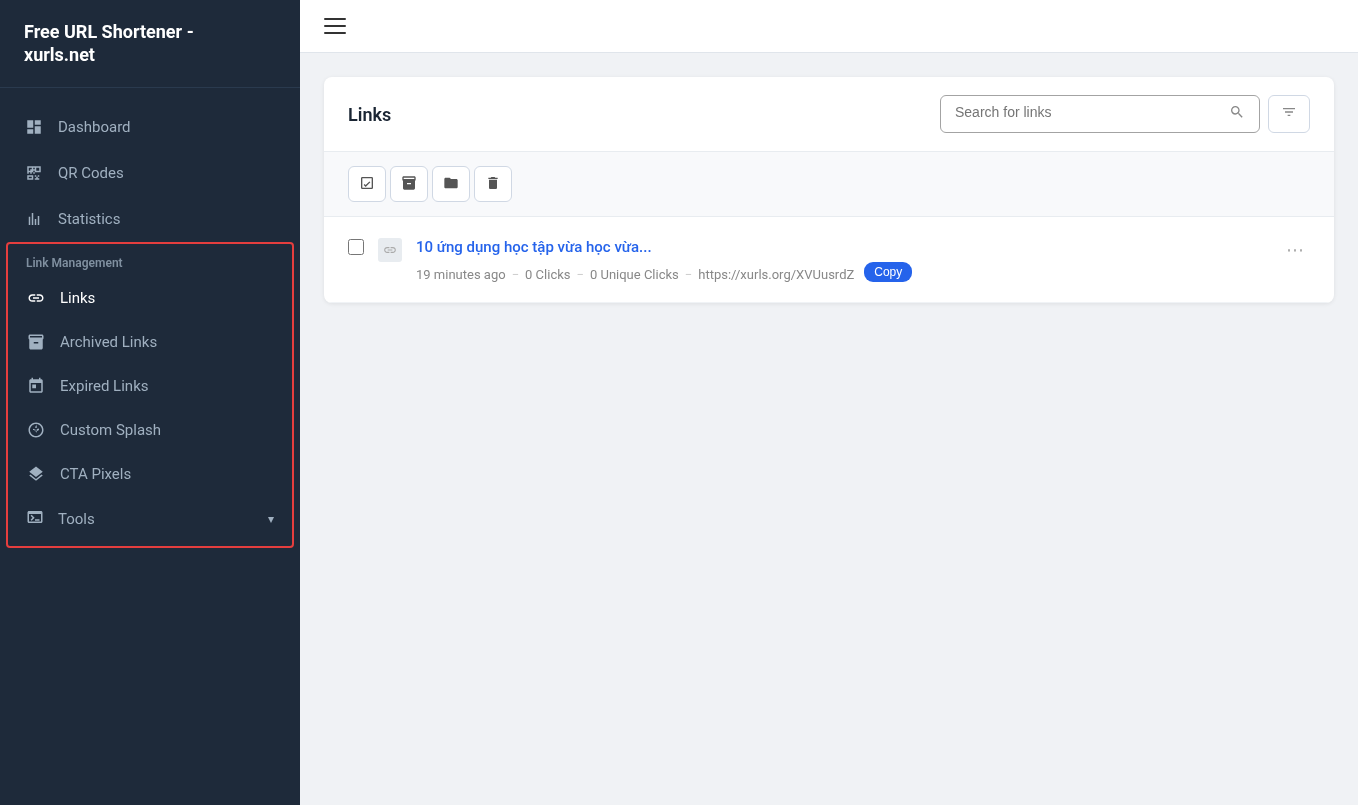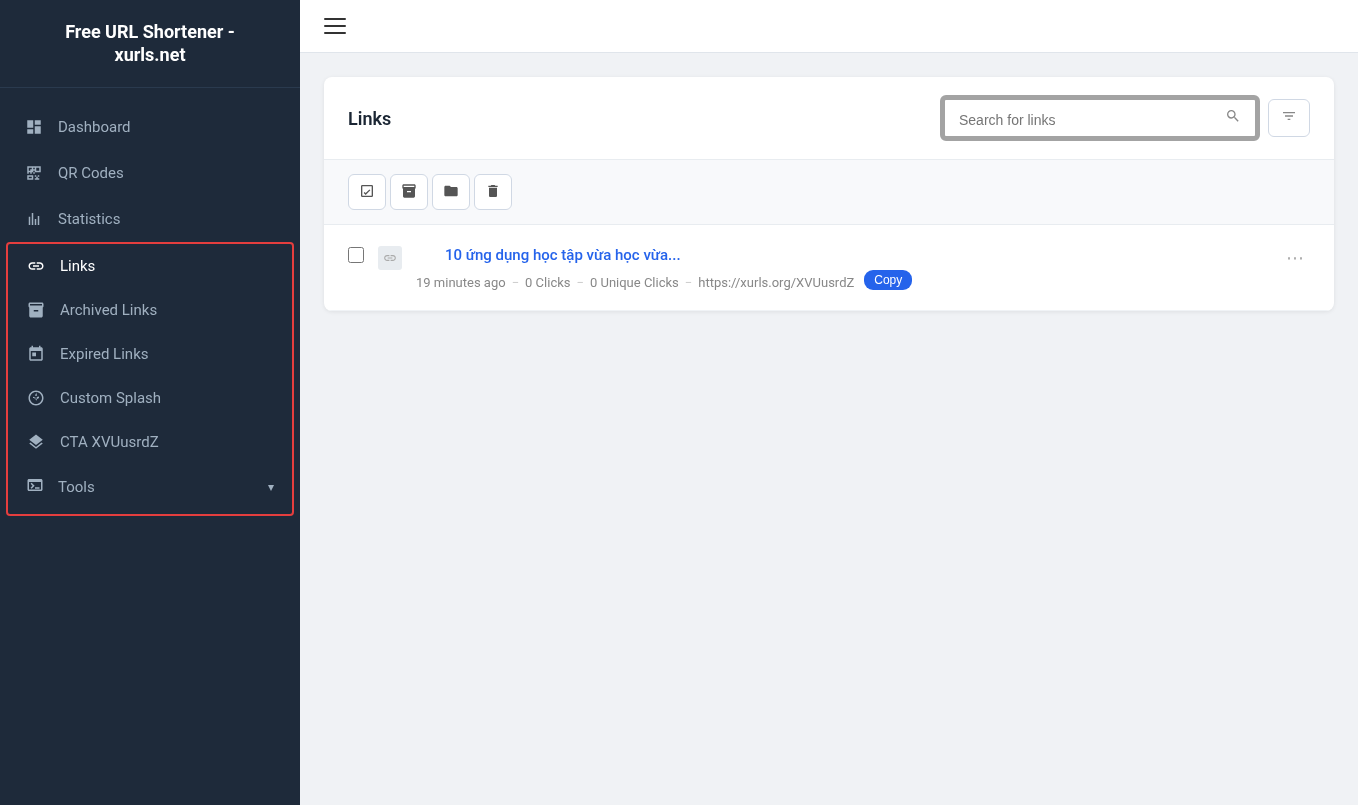--- a/index.html
+++ b/index.html
@@ -12,21 +12,20 @@
       background: #1e2a3a;
       color: #c8d3e0;
       display: flex;
       flex-direction: column;
       height: 100vh;
       overflow-y: auto;
     }
     .sidebar-logo {
       padding: 20px 24px;
       border-bottom: 1px solid #2a3a4e;
-      text-align: center;
     }
     .sidebar-logo-text {
       color: #ffffff;
       font-size: 18px;
       font-weight: 700;
       line-height: 1.3;
     }
     .sidebar-nav {
       padding: 16px 0;
     }
@@ -150,22 +149,22 @@
       font-weight: 600;
       color: #1a2533;
     }
     .search-area {
       display: flex;
       align-items: center;
       gap: 8px;
     }
     .search-box {
       display: flex;
-      align-items: flex-end;
-      border: 5px solid #a3a3a3;
+      align-items: flex-start;
+      border: 1px solid #a3a3a3;
       border-radius: 6px;
       padding: 8px 14px;
       gap: 8px;
       min-width: 320px;
       background: #fff;
     }
     .search-box input {
       border: none;
       outline: none;
       font-size: 14px;
@@ -242,21 +241,20 @@
     }
     .link-info {
       flex: 1;
     }
     .link-title {
       color: #2563eb;
       font-size: 15px;
       font-weight: 500;
       cursor: pointer;
       text-decoration: none;
-      margin-left: 29px;
     }
     .link-meta {
       margin-top: 6px;
       font-size: 13px;
       color: #888;
       display: flex;
       align-items: flex-end;
       gap: 6px;
       flex-wrap: wrap;
     }
@@ -317,20 +315,21 @@
     <div class="nav-item">
       <span class="nav-icon">
         <svg class="icon-svg" viewBox="0 0 24 24">
             <path d="M5 9h2v11H5V9zm4-5h2v16H9V4zm4 8h2v8h-2v-8zm4-4h2v12h-2V8z"></path>
           </svg>
       </span>
       <span>Statistics</span>
     </div>
 
     <div class="link-management-group">
+      <div class="link-management-label">Link Management</div>
 
       <div class="nav-item active">
         <span class="nav-icon">
           <svg class="icon-svg" viewBox="0 0 24 24">
               <path d="M3.9 12c0-1.71 1.39-3.1 3.1-3.1h4V7H7C4.24 7 2 9.24 2 12s2.24 5 5 5h4v-1.9H7c-1.71 0-3.1-1.39-3.1-3.1zM8 13h8v-2H8v2zm9-6h-4v1.9h4c1.71 0 3.1 1.39 3.1 3.1s-1.39 3.1-3.1 3.1h-4V17h4c2.76 0 5-2.24 5-5s-2.24-5-5-5z"></path>
             </svg>
         </span>
         <span>Links</span>
       </div>
 
@@ -360,21 +359,21 @@
         </span>
         <span>Custom Splash</span>
       </div>
 
       <div class="nav-item">
         <span class="nav-icon">
           <svg class="icon-svg" viewBox="0 0 24 24">
               <path d="M11.99 18.54l-7.37-5.73L3 14.07l9 7 9-7-1.63-1.27-7.38 5.74zM12 16l7.36-5.73L21 9l-9-7-9 7 1.63 1.27L12 16z"></path>
             </svg>
         </span>
-        <span>CTA XVUusrdZ</span>
+        <span>CTA Pixels</span>
       </div>
 
 
       <div class="nav-item-tools">
         <div class="nav-item-tools-left">
           <span class="nav-icon">
             <svg class="icon-svg" viewBox="0 0 24 24">
                 <path d="M20 4H4c-1.1 0-2 .9-2 2v12c0 1.1.9 2 2 2h16c1.1 0 2-.9 2-2V6c0-1.1-.9-2-2-2zm0 14H4V8h16v10zm-2-1h-6v-2h6v2zM7.5 17l-1.41-1.41L8.67 13l-2.59-2.59L7.5 9l4 4-4 4z"></path>
               </svg>
           </span>

